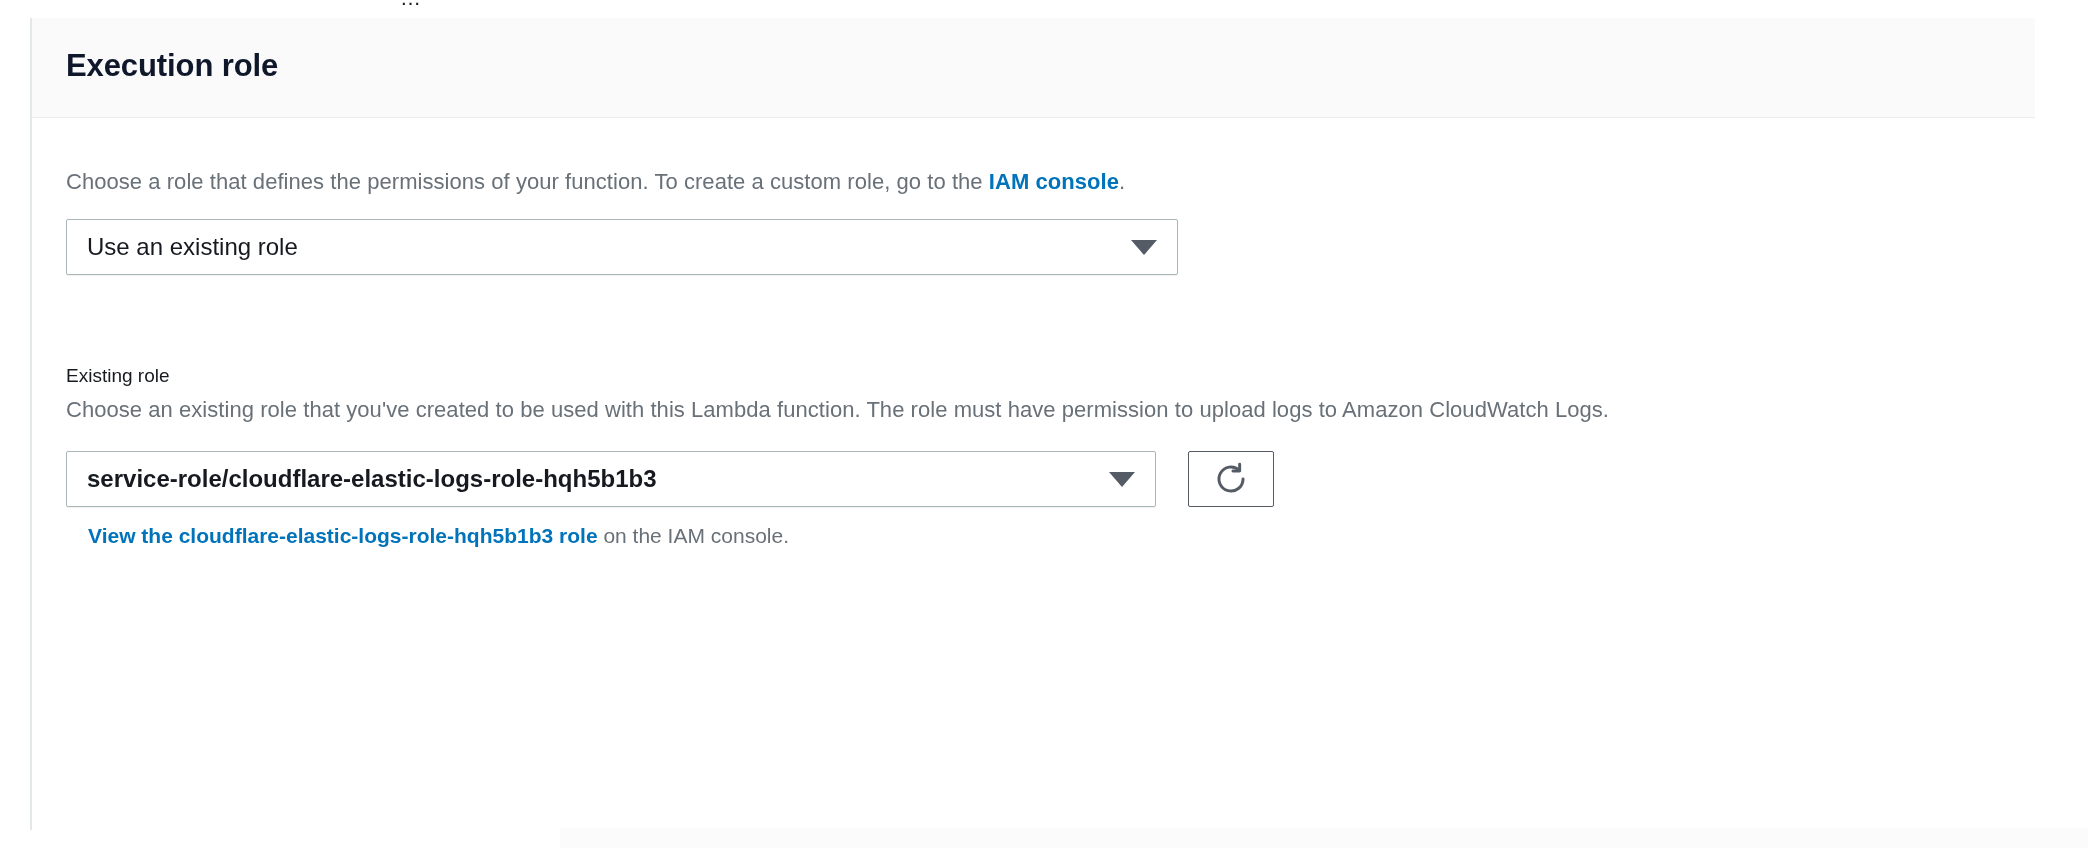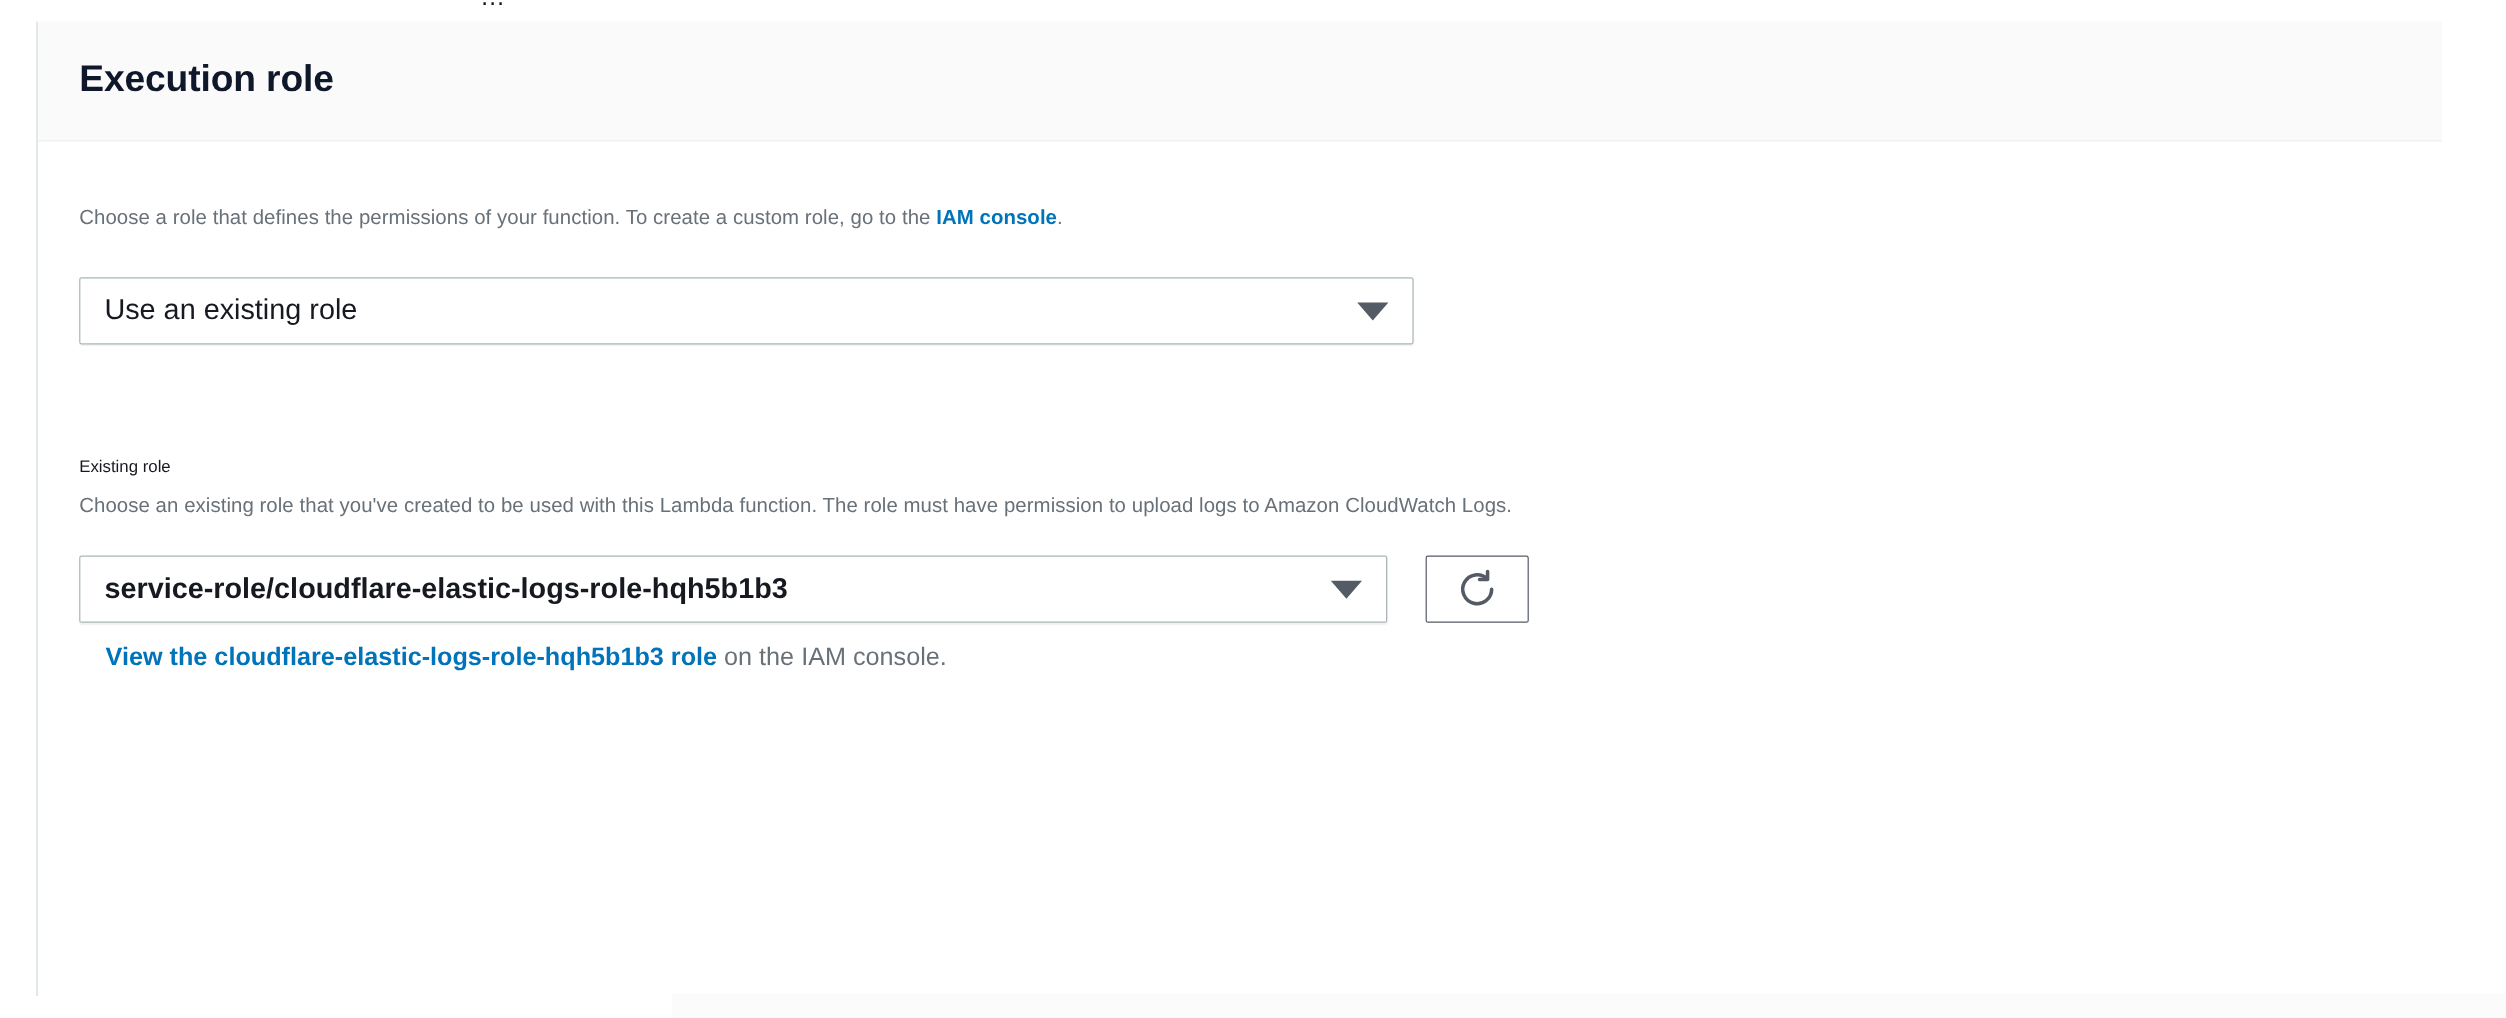--- a/index.html
+++ b/index.html
@@ -58,35 +58,35 @@
 
   .card-body {
     padding: 48px 34px 0 34px;
     background: #ffffff;
     height: 712px;
     box-sizing: border-box;
   }
 
   
   .desc {
-    font-size: 17px;
+    font-size: 22px;
     line-height: 31px;
     color: #687078;
     margin: 0;
     letter-spacing: 0.05px;
   }
   .link {
     color: #0073bb;
     font-weight: bold;
     text-decoration: none;
     cursor: pointer;
   }
 
   .field-label {
-    font-size: 14px;
+    font-size: 19px;
     line-height: 30px;
     color: #16191f;
     margin: 0 0 3px 0;
   }
 
   
   .select-row {
     display: flex;
     align-items: center;
     gap: 32px;
@@ -115,21 +115,21 @@
   .caret {
     width: 0;
     height: 0;
     border-left: 13px solid transparent;
     border-right: 13px solid transparent;
     border-top: 15px solid #545b64;
     margin-left: 18px;
     flex: none;
   }
 
-  #role-select { width: 1112px; margin-top: 34px; }
+  #role-select { width: 1112px; margin-top: 22px; }
   #existing-role-select { width: 1090px; font-weight: bold; }
 
   
   .icon-button {
     box-sizing: border-box;
     width: 86px;
     height: 56px;
     background: #ffffff;
     border: 1px solid #545b64;
     border-radius: 2px;

